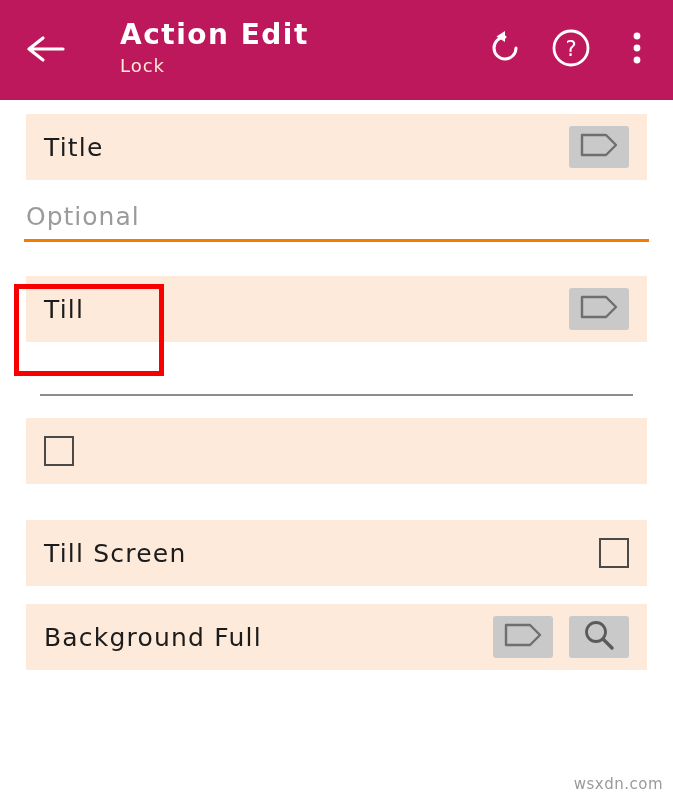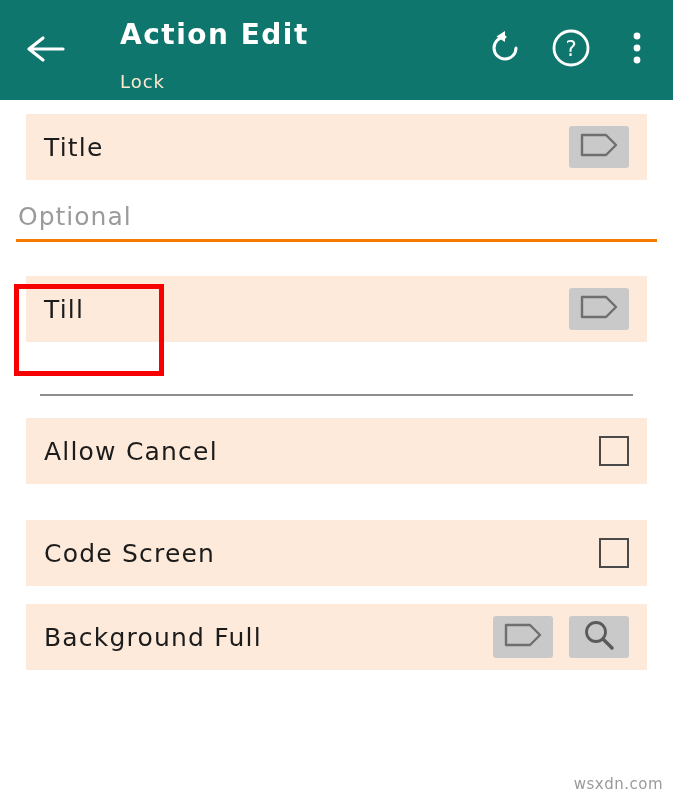--- a/index.html
+++ b/index.html
@@ -12,21 +12,21 @@
     background: #ffffff;
     font-family: "DejaVu Sans", sans-serif;
     overflow: hidden;
     position: relative;
   }
 
   
   .appbar {
     position: relative;
     height: 100px;
-    background: #0f766e;
+    background: #be185d;
     display: flex;
     align-items: flex-start;
     box-sizing: border-box;
     padding: 12px;
   }
   .appbar-back {
     position: absolute;
     left: 24px;
     top: 34px;
     width: 44px;
@@ -46,21 +46,21 @@
     font-weight: bold;
     letter-spacing: 1.5px;
     font-family: "DejaVu Sans", sans-serif;
     line-height: 34px;
   }
   .appbar-subtitle {
     color: #ffe9d2;
     font-size: 18px;
     letter-spacing: 1px;
     line-height: 24px;
-    margin-top: 18px;
+    margin-top: 2px;
   }
   .appbar-actions {
     position: absolute;
     right: 16px;
     top: 30px;
     display: flex;
     align-items: center;
     gap: 26px;
   }
   .appbar-icon {
@@ -123,21 +123,21 @@
   .checkbox {
     width: 30px;
     height: 30px;
     border: 2px solid #4a4a4a;
     background: transparent;
     box-sizing: border-box;
   }
 
   
   .input-wrap {
-    margin: 0 16px;
+    margin: 0 24px;
     padding-top: 22px;
     padding-bottom: 8px;
   }
   .input-field {
     width: 100%;
     border: none;
     outline: none;
     background: transparent;
     font-family: "DejaVu Sans", sans-serif;
     font-size: 25px;
@@ -275,31 +275,30 @@
     </div>
   </div>
 
   <div class="divider-wrap">
     <div class="divider"></div>
   </div>
 
   <div class="spacer-22"></div>
 
   <div class="row">
-    <span class="row-label">Allow Cancel</span>
     <div class="checkbox"></div>
   </div>
 
   <div class="spacer-18"></div>
 
 
   <div class="spacer-18"></div>
 
   <div class="row">
-    <span class="row-label">Code Screen</span>
+    <span class="row-label">Till Screen</span>
     <div class="checkbox"></div>
   </div>
 
   <div class="spacer-18"></div>
 
   <div class="row">
     <span class="row-label">Background Full</span>
     <div class="row-right">
       <div class="tag-btn">
         <span>

